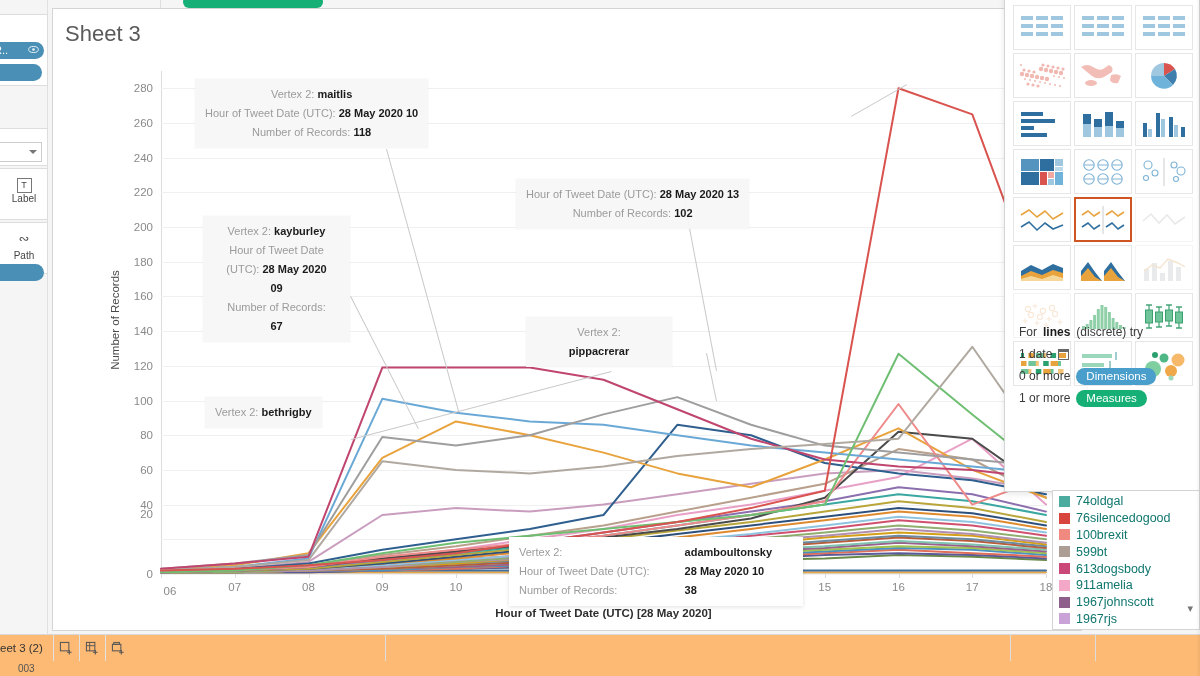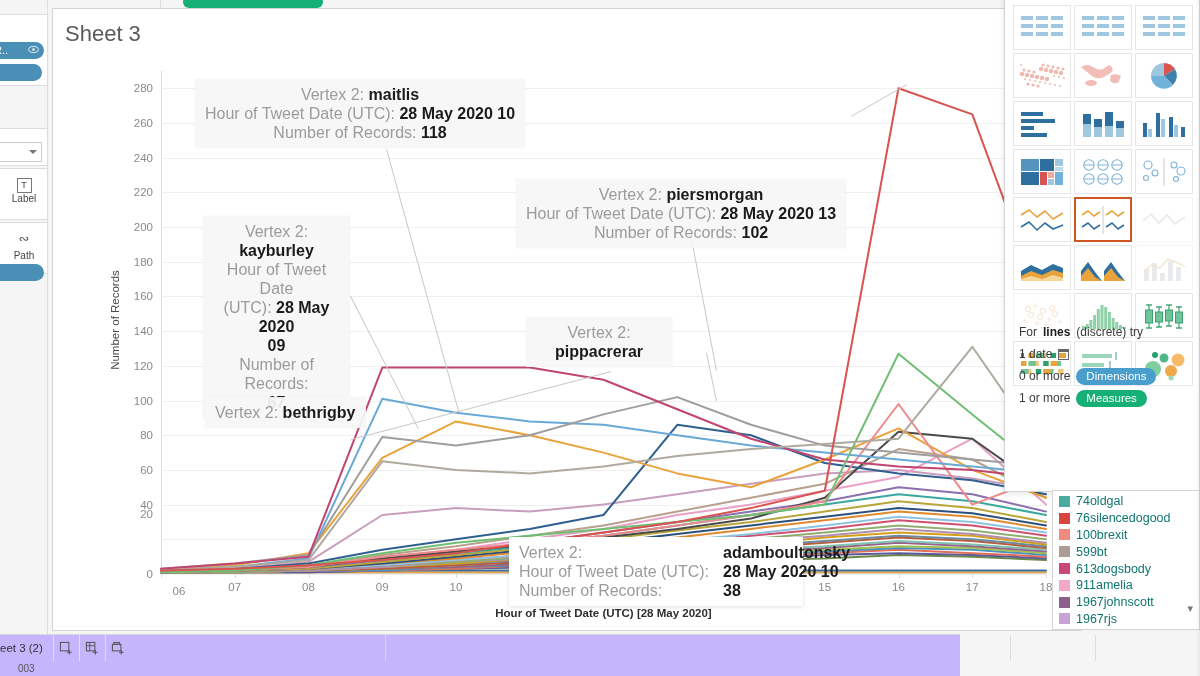--- a/index.html
+++ b/index.html
@@ -79,22 +79,22 @@
     display: inline-block; width: 15px; height: 15px;
     border: 1px solid #777; font-size: 9px; line-height: 13px;
     color: #444; margin-top: 4px;
   }
   #btn-label { top: 174px; }
   #btn-path  { top: 228px; }
 
   
   #bottom-bar {
     position: absolute; left: 0; bottom: 0;
-    width: 960px; height: 42px;
-    background: #c4b5fd;
+    width: 1200px; height: 42px;
+    background: #fdba74;
     border-top: 1px solid #d8d8d8;
   }
   #sheet-tab-strip {
     position: absolute; left: 0; top: 0;
     height: 26px; display: flex; align-items: center;
   }
   #sheet-tab-label {
     font-size: 11.5px; color: #333; padding: 0 10px 0 0;
     line-height: 26px;
   }
@@ -171,21 +171,21 @@
     text-align: center;
     font-size: 11.5px; color: #2e2e2e; font-weight: 600;
   }
   #lines-svg { position: absolute; inset: 0; overflow: visible; }
 
   
   .tip {
     position: absolute;
     background: rgba(246,246,246,0.93);
     color: #9b9b9b;
-    font-size: 16px;
+    font-size: 11px;
     line-height: 19px;
     padding: 6px 10px;
     white-space: nowrap;
     box-shadow: 0 0 0 0.5px rgba(0,0,0,0.03);
   }
   .tip b { color: #1b1b1b; font-weight: 700; }
   .tip.solid { background: #ffffff; box-shadow: 0 1px 4px rgba(0,0,0,0.12); }
   .tip.center { text-align: center; }
   .tip.right  { text-align: right; }
   .tip.wrapped { white-space: normal; }
@@ -346,21 +346,21 @@
           <div class="ytick-label" style="top: 225.483px;">160</div>
           <div class="ytick-label" style="top: 190.793px;">180</div>
           <div class="ytick-label" style="top: 156.103px;">200</div>
           <div class="ytick-label" style="top: 121.414px;">220</div>
           <div class="ytick-label" style="top: 86.7241px;">240</div>
           <div class="ytick-label" style="top: 52.0345px;">260</div>
           <div class="ytick-label" style="top: 17.3448px;">280</div>
         </div>
       <div id="xticks">
           <div class="xtick-mark" style="left: 0px;"></div>
-          <div class="xtick-label" style="left: 18px; margin-top: 11px;">06</div>
+          <div class="xtick-label" style="left: 9px; margin-top: 11px;">06</div>
           <div class="xtick-mark" style="left: 73.75px;"></div>
           <div class="xtick-label" style="left: 73.75px;">07</div>
           <div class="xtick-mark" style="left: 147.5px;"></div>
           <div class="xtick-label" style="left: 147.5px;">08</div>
           <div class="xtick-mark" style="left: 221.25px;"></div>
           <div class="xtick-label" style="left: 221.25px;">09</div>
           <div class="xtick-mark" style="left: 295px;"></div>
           <div class="xtick-label" style="left: 295px;">10</div>
           <div class="xtick-mark" style="left: 368.75px;"></div>
           <div class="xtick-mark" style="left: 442.5px;"></div>
@@ -427,22 +427,20 @@
       <div><span>Vertex 2:</span>
            <b>maitlis</b></div>
       <div><span>Hour of Tweet Date (UTC):</span>
            <b>28 May 2020 10</b></div>
       <div><span>Number of Records:</span>
            <b>118</b></div>
     </div>
 
 
     <div class="tip center" id="tip-piersmorgan" style="left:463px; top:170px;">
-      <div><span>Vertex 2:</span>
-           <b>piersmorgan</b></div>
       <div><span>Hour of Tweet Date (UTC):</span>
            <b>28 May 2020 13</b></div>
       <div><span>Number of Records:</span>
            <b>102</b></div>
     </div>
 
     <div class="tip center wrapped" id="tip-kayburley" style="left:150px; top:207px; width:147px;">
       <div><span>Vertex 2:</span>
            <b>kayburley</b></div>
       <div><span>Hour of Tweet Date</span></div>

